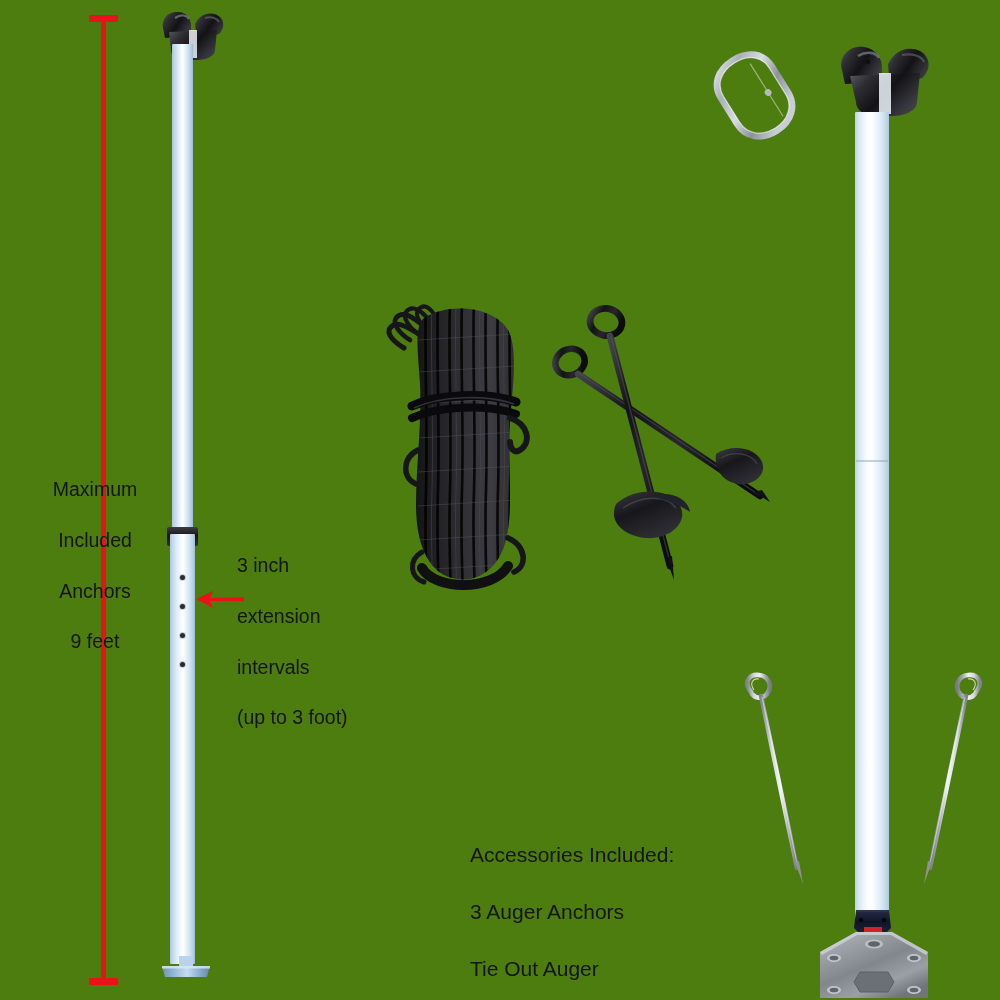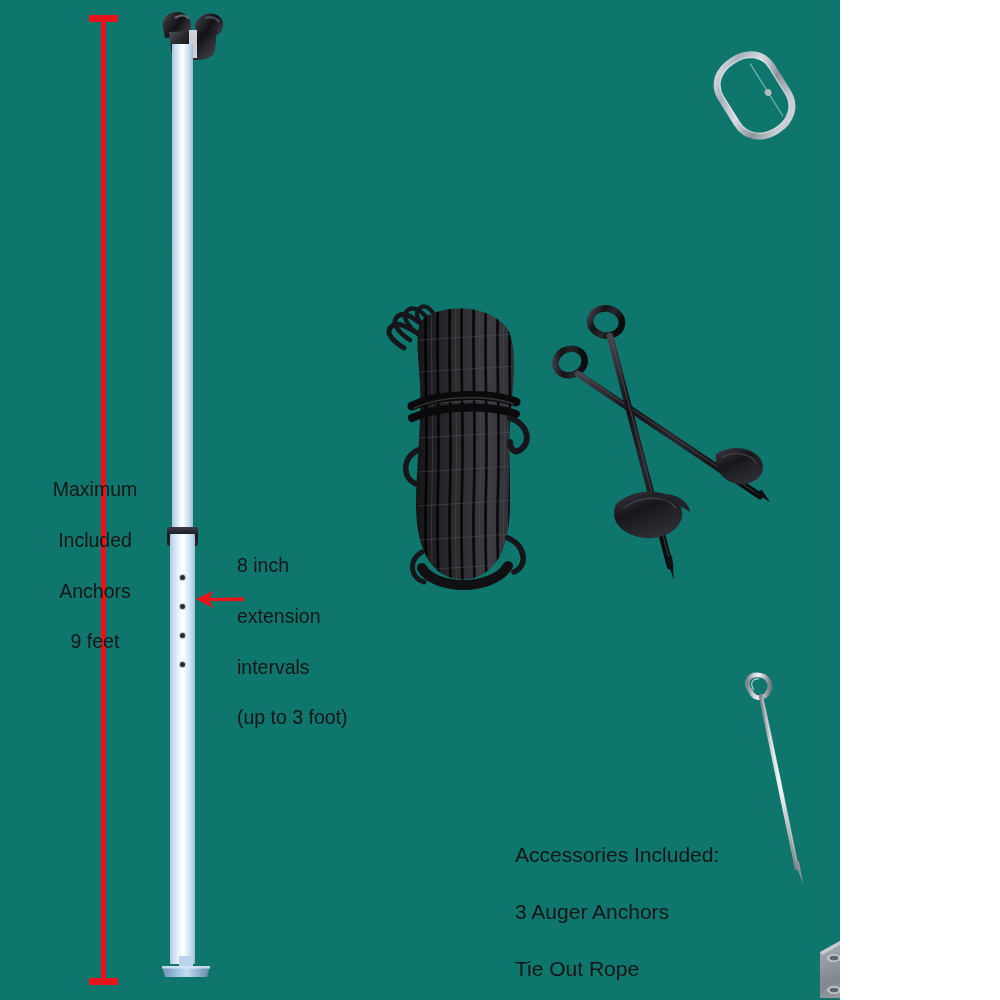--- a/index.html
+++ b/index.html
@@ -3,23 +3,23 @@
 <meta charset="utf-8">
 <title>Telescoping Pole Product Infographic</title>
 <style>
   html, body {
     margin: 0;
     padding: 0;
     background: #ffffff;
   }
   #stage {
     position: relative;
-    width: 840px;
+    width: 1000px;
     height: 1000px;
-    background: #0f766e;
+    background: #4d7c0f;
     overflow: hidden;
     font-family: "Liberation Sans", sans-serif;
     -webkit-font-smoothing: antialiased;
   }
   .abs { position: absolute; }
 
   
   .label-text {
     font-family: "Liberation Sans", sans-serif;
     color: #161616;
@@ -41,21 +41,21 @@
     font-size: 19.5px;
   }
   #accessories-block {
     left: 470px;
     top: 812px;
     width: 330px;
     text-align: left;
     font-size: 21px;
     line-height: 1.36;
   }
-  #accessories-block .acc-line { display: block; margin-left: 45px; }
+  #accessories-block .acc-line { display: block; }
 
   
   #dim-line-wrap { left: 86px; top: 10px; width: 40px; height: 980px; }
   #dim-line-wrap .shaft {
     position: absolute;
     left: 15px;
     top: 6px;
     width: 5px;
     height: 968px;
     background: #e8131a;
@@ -255,21 +255,21 @@
     </div>
   </div>
 
   <div class="abs" id="interval-arrow">
     <svg width="48" height="22" viewBox="0 0 48 22">
       <path d="M0,11 L17,3 L14,10 L48,9.2 L48,13.2 L14,13 L17,20 Z" fill="#e8131a"></path>
     </svg>
   </div>
 
   <div class="abs label-text" id="interval-label">
-    <span>8 inch</span><br>
+    <span>3 inch</span><br>
     <span>extension</span><br>
     <span>intervals</span><br>
     <span>(up to 3 foot)</span>
   </div>
 
   <div class="abs" id="snap-clip">
     <svg width="100" height="96" viewBox="0 0 100 96">
       <defs>
         <linearGradient id="steelGrad" x1="0" y1="0" x2="0.5" y2="1">
           <stop offset="0%" stop-color="#e9ecef"></stop>
@@ -552,18 +552,18 @@
       <path d="M54,24 L18,196" stroke="url(#nailGradR)" stroke-width="4.4" stroke-linecap="round"></path>
       <path d="M53,25 L17,196" stroke="#ffffff" stroke-width="0.9" opacity=".55"></path>
 
       <path d="M20,190 L12,212 L16,189 Z" fill="#8d9399"></path>
     </svg>
   </div>
 
   <div class="abs label-text" id="accessories-block">
     <span class="acc-line">Accessories Included:</span>
     <span class="acc-line">3 Auger Anchors</span>
-    <span class="acc-line">Tie Out Rope</span>
+    <span class="acc-line">Tie Out Auger</span>
     
     
   </div>
 
 </div>
 
 </body></html>

